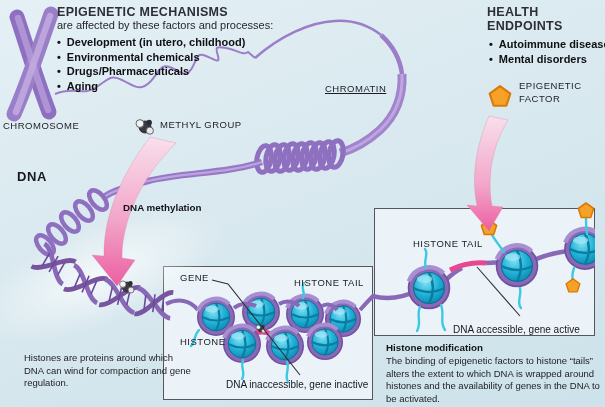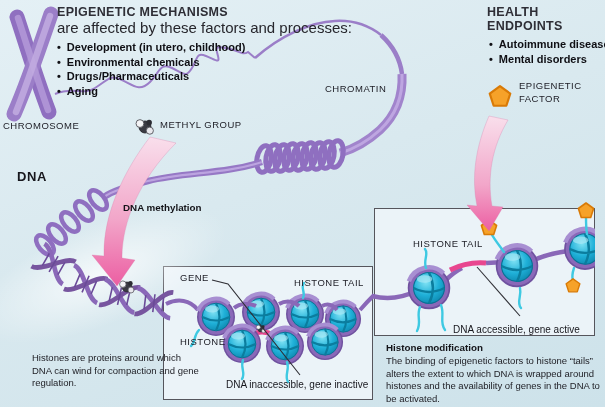--- a/index.html
+++ b/index.html
@@ -3,21 +3,21 @@
 <meta charset="utf-8">
 <style>
   html,body{margin:0;padding:0;}
   #stage{
     position:relative;width:605px;height:407px;overflow:hidden;
     font-family:"Liberation Sans",sans-serif;color:#1b1b22;
     background:linear-gradient(160deg,#e4f0f5 0%,#d9e9ef 45%,#cde2ea 100%);
   }
   .abs{position:absolute;}
   .heading{font-size:12.5px;letter-spacing:.3px;color:#2e2e36;font-weight:bold;}
-  .subtitle{font-size:15px;color:#26262c;}
+  .subtitle{font-size:11px;color:#26262c;}
   ul.blist{list-style:none;margin:0;padding:0;}
   ul.blist li{font-size:11px;line-height:14.6px;color:#0f0f14;font-weight:bold;white-space:nowrap;}
   ul.blist li::before{content:"\2022";margin-right:6px;font-weight:bold;}
   ul.blist li .reg{font-weight:bold;}
   .caps{font-size:9.5px;letter-spacing:.5px;color:#1c1c24;white-space:nowrap;}
   .dna-big{font-size:13px;font-weight:bold;letter-spacing:.6px;color:#17171d;}
   .notetitle{font-size:9.8px;font-weight:bold;color:#141419;margin:0 0 2px 0;}
   .notebody{font-size:9.5px;line-height:1.33;color:#1d1d23;margin:0;}
   .inset{background:#ebf3f8;border:1px solid #55555c;box-sizing:border-box;}
   .caption{font-size:10px;color:#17171d;white-space:nowrap;}
@@ -212,37 +212,37 @@
 
   <div class="abs" style="left:487px;top:5px;">
     <div class="heading">HEALTH ENDPOINTS</div>
     <ul class="blist" style="margin-top:4px;margin-left:2px;">
       <li><b>Autoimmune disease</b></li>
       <li><b>Mental disorders</b></li>
     </ul>
   </div>
 
   <div class="abs caps" style="left:3px;top:120px;">CHROMOSOME</div>
-  <div class="abs caps" style="left:325px;top:83px;">CHROMATIN</div>
+  <div class="abs caps" style="left:325px;top:83px;text-decoration:underline;">CHROMATIN</div>
   <div class="abs caps" style="left:160px;top:119px;">METHYL GROUP</div>
   <div class="abs caps" style="left:519px;top:80px;width:70px;white-space:normal;line-height:12.5px;">EPIGENETIC FACTOR</div>
   <div class="abs dna-big" style="left:17px;top:169px;">DNA</div>
 
   <div class="abs" style="left:123px;top:202px;width:212px;">
     <p class="notetitle">DNA methylation</p>
   </div>
 
   <div class="abs caps" style="left:180px;top:272px;">GENE</div>
   <div class="abs caps" style="left:294px;top:277px;">HISTONE TAIL</div>
   <div class="abs caps" style="left:180px;top:336px;">HISTONE</div>
   <div class="abs caption" style="left:226px;top:379px;">DNA inaccessible, gene inactive</div>
 
   <div class="abs caps" style="left:413px;top:238px;">HISTONE TAIL</div>
   <div class="abs caption" style="left:453px;top:324px;">DNA accessible, gene active</div>
 
-  <div class="abs notebody" style="left:32px;top:352px;width:170px;">Histones are proteins around which DNA can wind for compaction and gene regulation.</div>
+  <div class="abs notebody" style="left:24px;top:352px;width:170px;">Histones are proteins around which DNA can wind for compaction and gene regulation.</div>
 
   <div class="abs" style="left:386px;top:342px;width:218px;">
     <p class="notetitle">Histone modification</p>
     <p class="notebody">The binding of epigenetic factors to histone “tails” alters the extent to which DNA is wrapped around histones and the availability of genes in the DNA to be activated.</p>
   </div>
 
 </div>
 
 </body></html>

